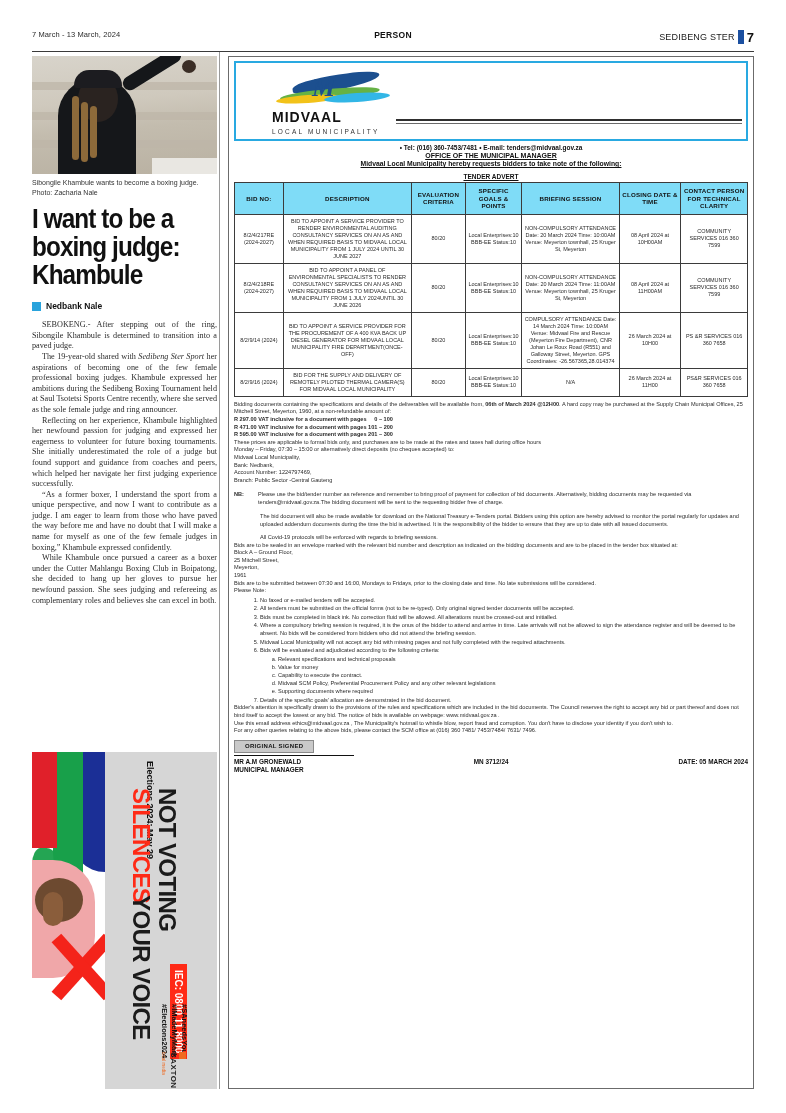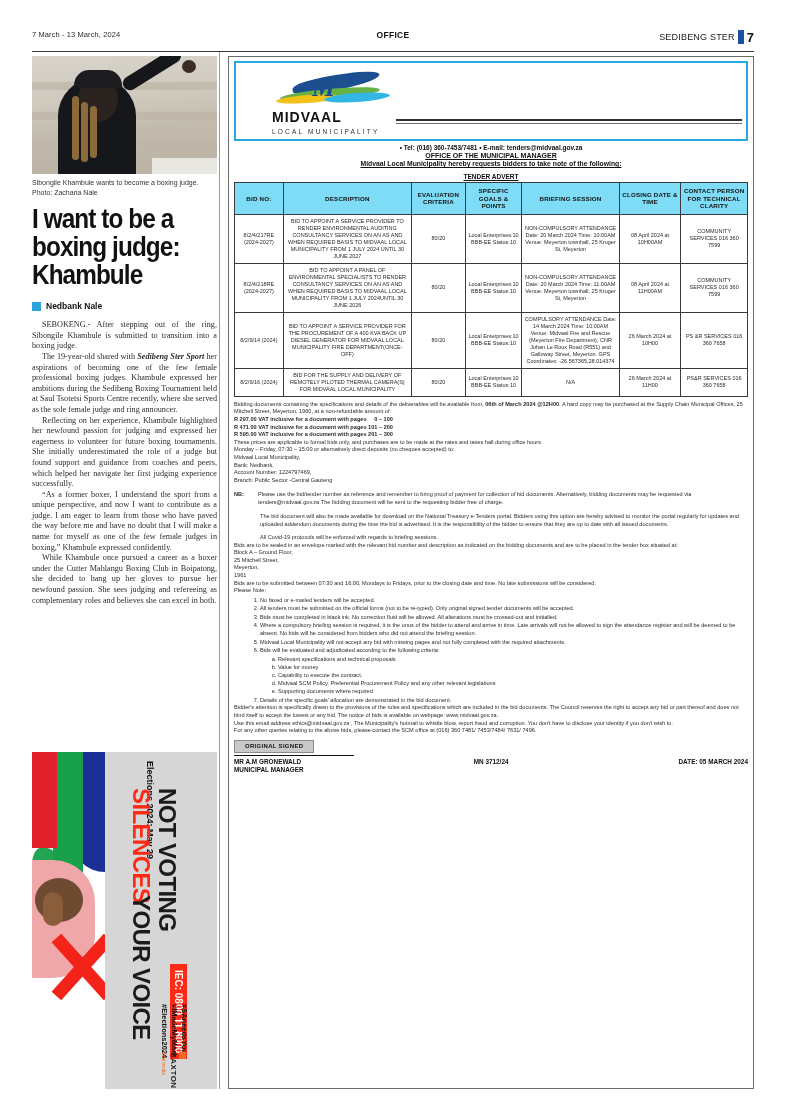--- a/index.html
+++ b/index.html
@@ -64,21 +64,21 @@
     font-weight:bold; font-size:27px; line-height:28px;
     letter-spacing:-1px; color:#111; margin-top:8px;
     transform:scaleX(.9); transform-origin:left top;
   }
   .byline { display:flex; align-items:center; gap:5px; margin-top:12px; }
   .byline .sq { width:9px; height:9px; background:#29a3dc; display:block; }
   .byline .nm { font-size:8.5px; font-weight:bold; color:#111; }
 
   .article { margin-top:9px; font-family:"Liberation Serif", serif; font-size:8.2px; line-height:10.6px; color:#2c2c2c; text-align:justify; }
   .article p { margin:0; text-indent:10px; }
-  .article em { font-weight:bold; font-style:italic; }
+  .article em { font-weight:normal; font-style:italic; }
 
   
   .ad-wrap { position:absolute; left:32px; top:752px; width:185px; height:337px; overflow:hidden; background:#fff; }
   .ad-rot {
     position:absolute; left:0; top:0;
     width:337px; height:185px;
     transform: rotate(90deg) translateY(-185px);
     transform-origin: top left;
     background:#fff;
   }
@@ -157,21 +157,21 @@
   .sig-mid { font-size:6.4px; font-weight:bold; color:#111; }
   .sig-date { font-size:6.4px; font-weight:bold; color:#111; }
 </style>
 </head>
 <body>
 
 <div class="page">
 
   <div class="masthead">
     <div class="mh-date">7 March - 13 March, 2024</div>
-    <div class="mh-section">OFFICE</div>
+    <div class="mh-section">PERSON</div>
     <div class="mh-right">
       <span class="mh-paper">SEDIBENG STER</span>
       <span class="mh-pagebox"></span>
       <span class="mh-pagenum">7</span>
     </div>
   </div>
   <div class="mh-rule"></div>
   <div class="col-divider"></div>
 
   <div class="leftcol">
@@ -194,21 +194,21 @@
     <div class="caption">Sibongile Khambule wants to become a boxing judge. Photo: Zacharia Nale</div>
 
     <div class="headline">I want to be a boxing judge: Khambule</div>
 
     <div class="byline">
       <span class="sq"></span>
       <span class="nm">Nedbank Nale</span>
     </div>
 
     <div class="article">
-      <p>SEBOKENG.- After stepping out of the ring, Sibongile Khambule is submitted to transition into a boxing judge.</p>
+      <p>SEBOKENG.- After stepping out of the ring, Sibongile Khambule is determined to transition into a paved judge.</p>
       <p>The 19-year-old shared with <em>Sedibeng Ster Sport</em> her aspirations of becoming one of the few female professional boxing judges. Khambule expressed her ambitions during the Sedibeng Boxing Tournament held at Saul Tsotetsi Sports Centre recently, where she served as the sole female judge and ring announcer.</p>
       <p>Reflecting on her experience, Khambule highlighted her newfound passion for judging and expressed her eagerness to volunteer for future boxing tournaments. She initially underestimated the role of a judge but found support and guidance from coaches and peers, which helped her navigate her first judging experience successfully.</p>
       <p>“As a former boxer, I understand the sport from a unique perspective, and now I want to contribute as a judge. I am eager to learn from those who have paved the way before me and have no doubt that I will make a name for myself as one of the few female judges in boxing,” Khambule expressed confidently.</p>
       <p>While Khambule once pursued a career as a boxer under the Cutter Mahlangu Boxing Club in Boipatong, she decided to hang up her gloves to pursue her newfound passion. She sees judging and refereeing as complementary roles and believes she can excel in both.</p>
     </div>
   </div>
 
   <div class="ad-wrap">
     <div class="ad-rot">
       <div class="ad-inner">

